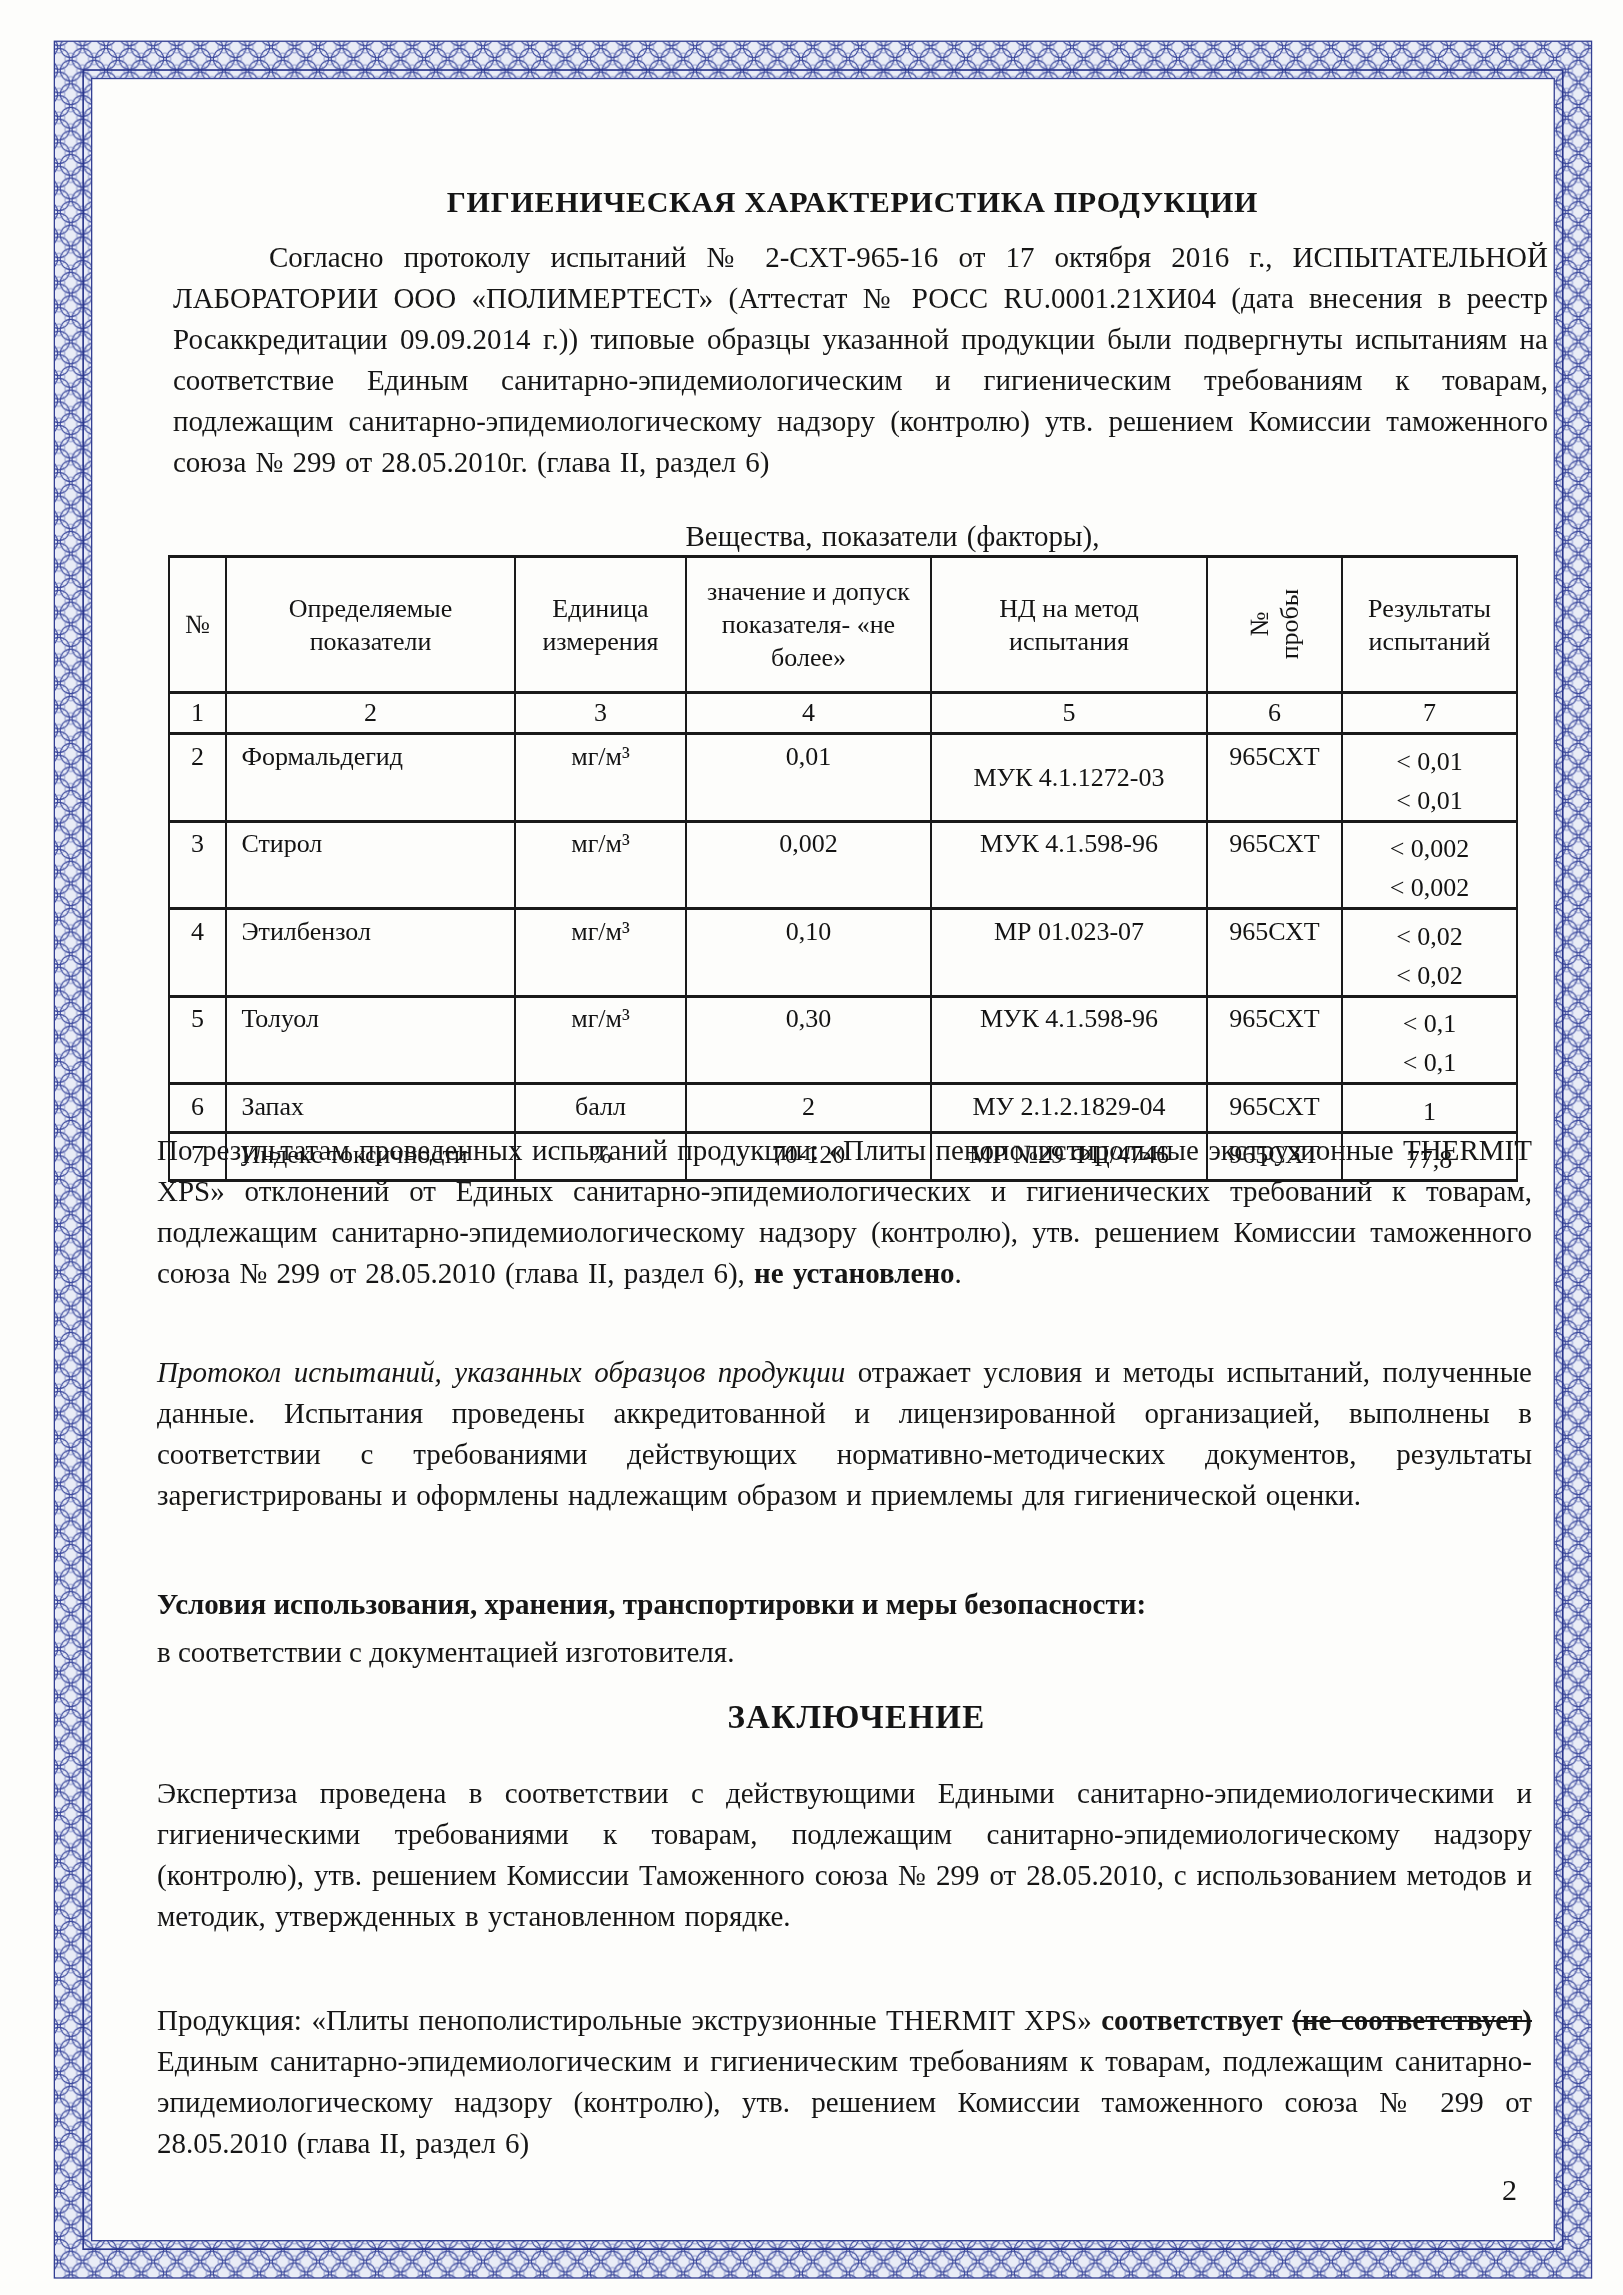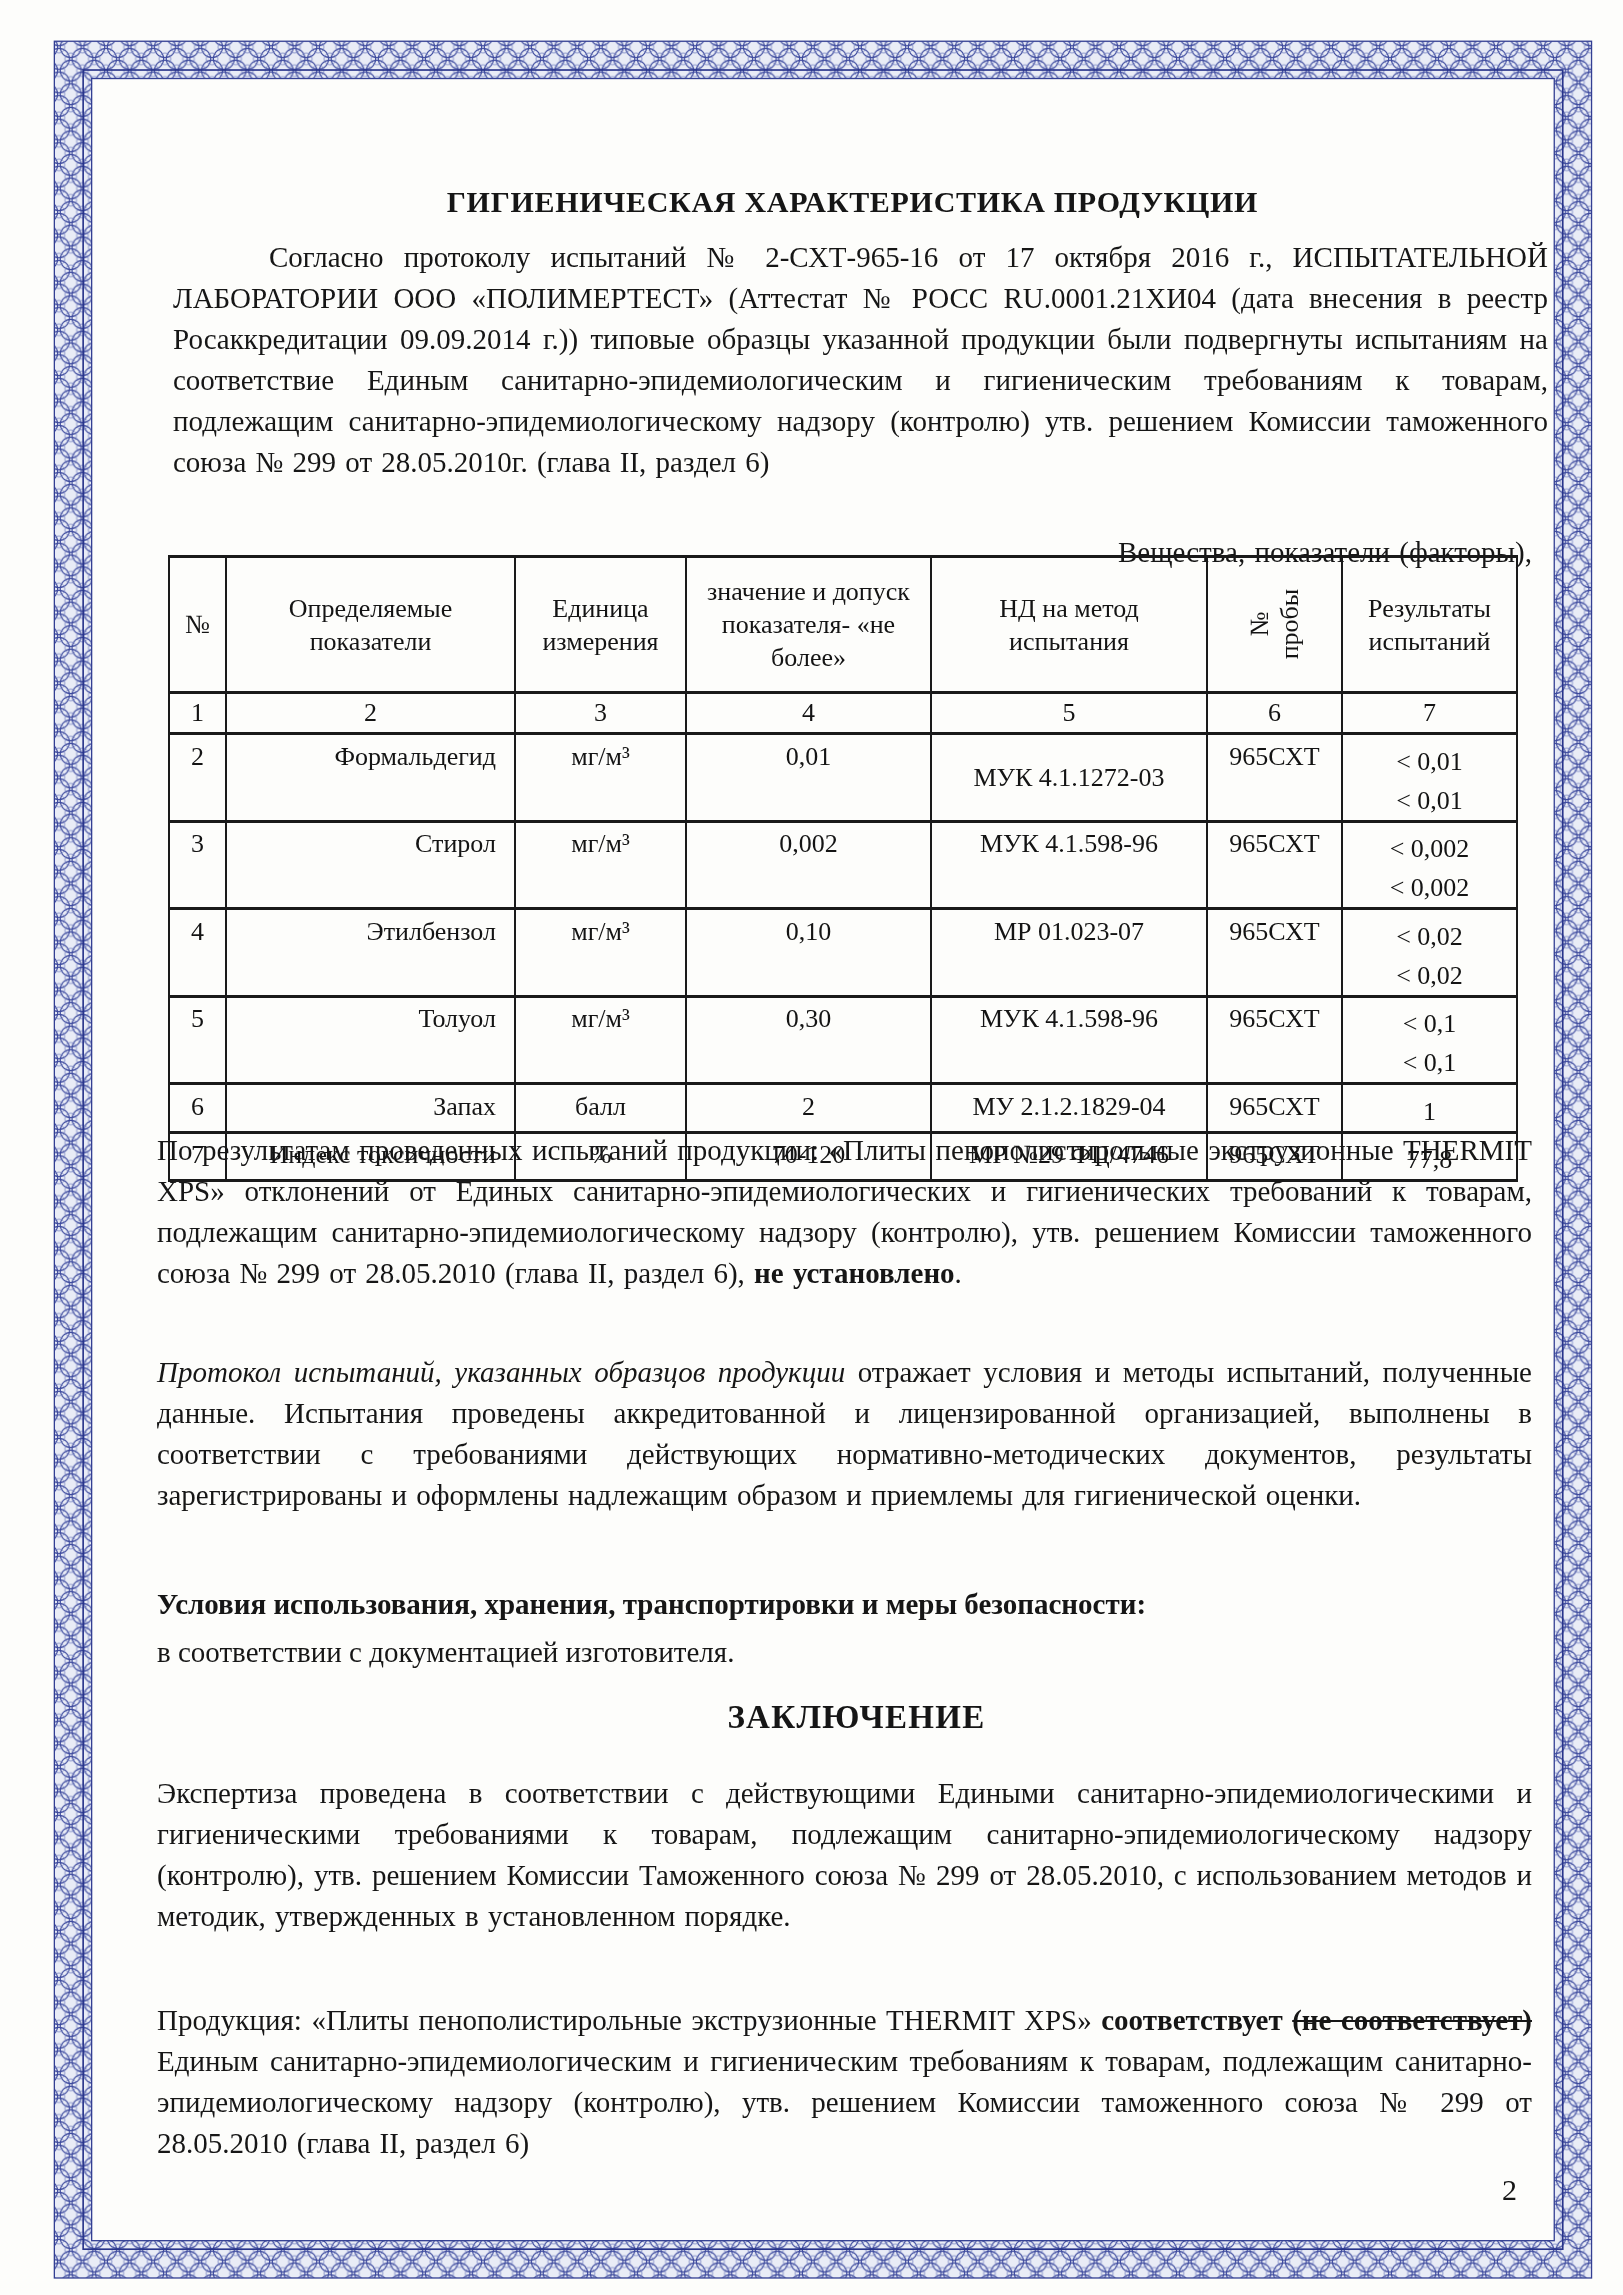--- a/index.html
+++ b/index.html
@@ -19,21 +19,21 @@
   .doc-title {
     position: absolute; top: 177px; left: 0; width: 100%;
     margin: 8px; text-align: center;
     font-size: 30px; font-weight: 700; letter-spacing: 0.7px;
   }
   .para {
     margin: 0; font-size: 29px; line-height: 41px;
     text-align: justify; word-spacing: 2px;
   }
   .pos-intro { position: absolute; top: 237px; left: 16px; width: 100%; text-indent: 96px; }
-  .pos-substances { position: absolute; top: 516px; left: 0; width: 100%; text-indent: 96px; text-align: right; margin-top: 16px; }
+  .pos-substances { position: absolute; top: 516px; left: 0; width: 100%; text-indent: 96px; text-align: center; }
 
   .results-table {
     position: absolute; left: 11px; top: 555px; width: 1350px;
     border-collapse: collapse; table-layout: fixed;
     font-size: 26px; color: #141414;
     border: 2.6px solid #1a1a1a;
   }
   .results-table th, .results-table td {
     border: 2px solid #1a1a1a;
     border-top-width: 3.3px; border-bottom-width: 3.3px;
@@ -45,21 +45,21 @@
   }
   .rot {
     display: inline-block; transform: rotate(-90deg);
     width: 86px; line-height: 30px; text-align: center;
   }
   .numbers-row td {
     height: 38px; text-align: center; vertical-align: middle;
     font-size: 26px;
   }
   .data-row td { vertical-align: top; text-align: center; padding-top: 6.5px; }
-  .data-row .c-ind { text-align: right; padding-left: 14.4px; padding-right: 18px; }
+  .data-row .c-ind { text-align: left; padding-left: 14.4px; padding-right: 5px; }
   .c-result { white-space: pre-line; line-height: 39px; margin-left: 8px; }
   .v-mid { vertical-align: middle !important; padding-top: 0 !important; }
   .row-a { height: 84px; }
   .row-b { height: 65px; }
   .row-c { height: 35px; }
 
   .pos-results   { position: absolute; top: 1130px; left: 0; width: 100%; }
   .pos-protocol  { position: absolute; top: 1352px; left: 0; width: 100%; }
   .lead-bi { font-weight: 400; font-style: italic; }
   .pos-conditions{ position: absolute; top: 1568px; left: 0; width: 100%;

